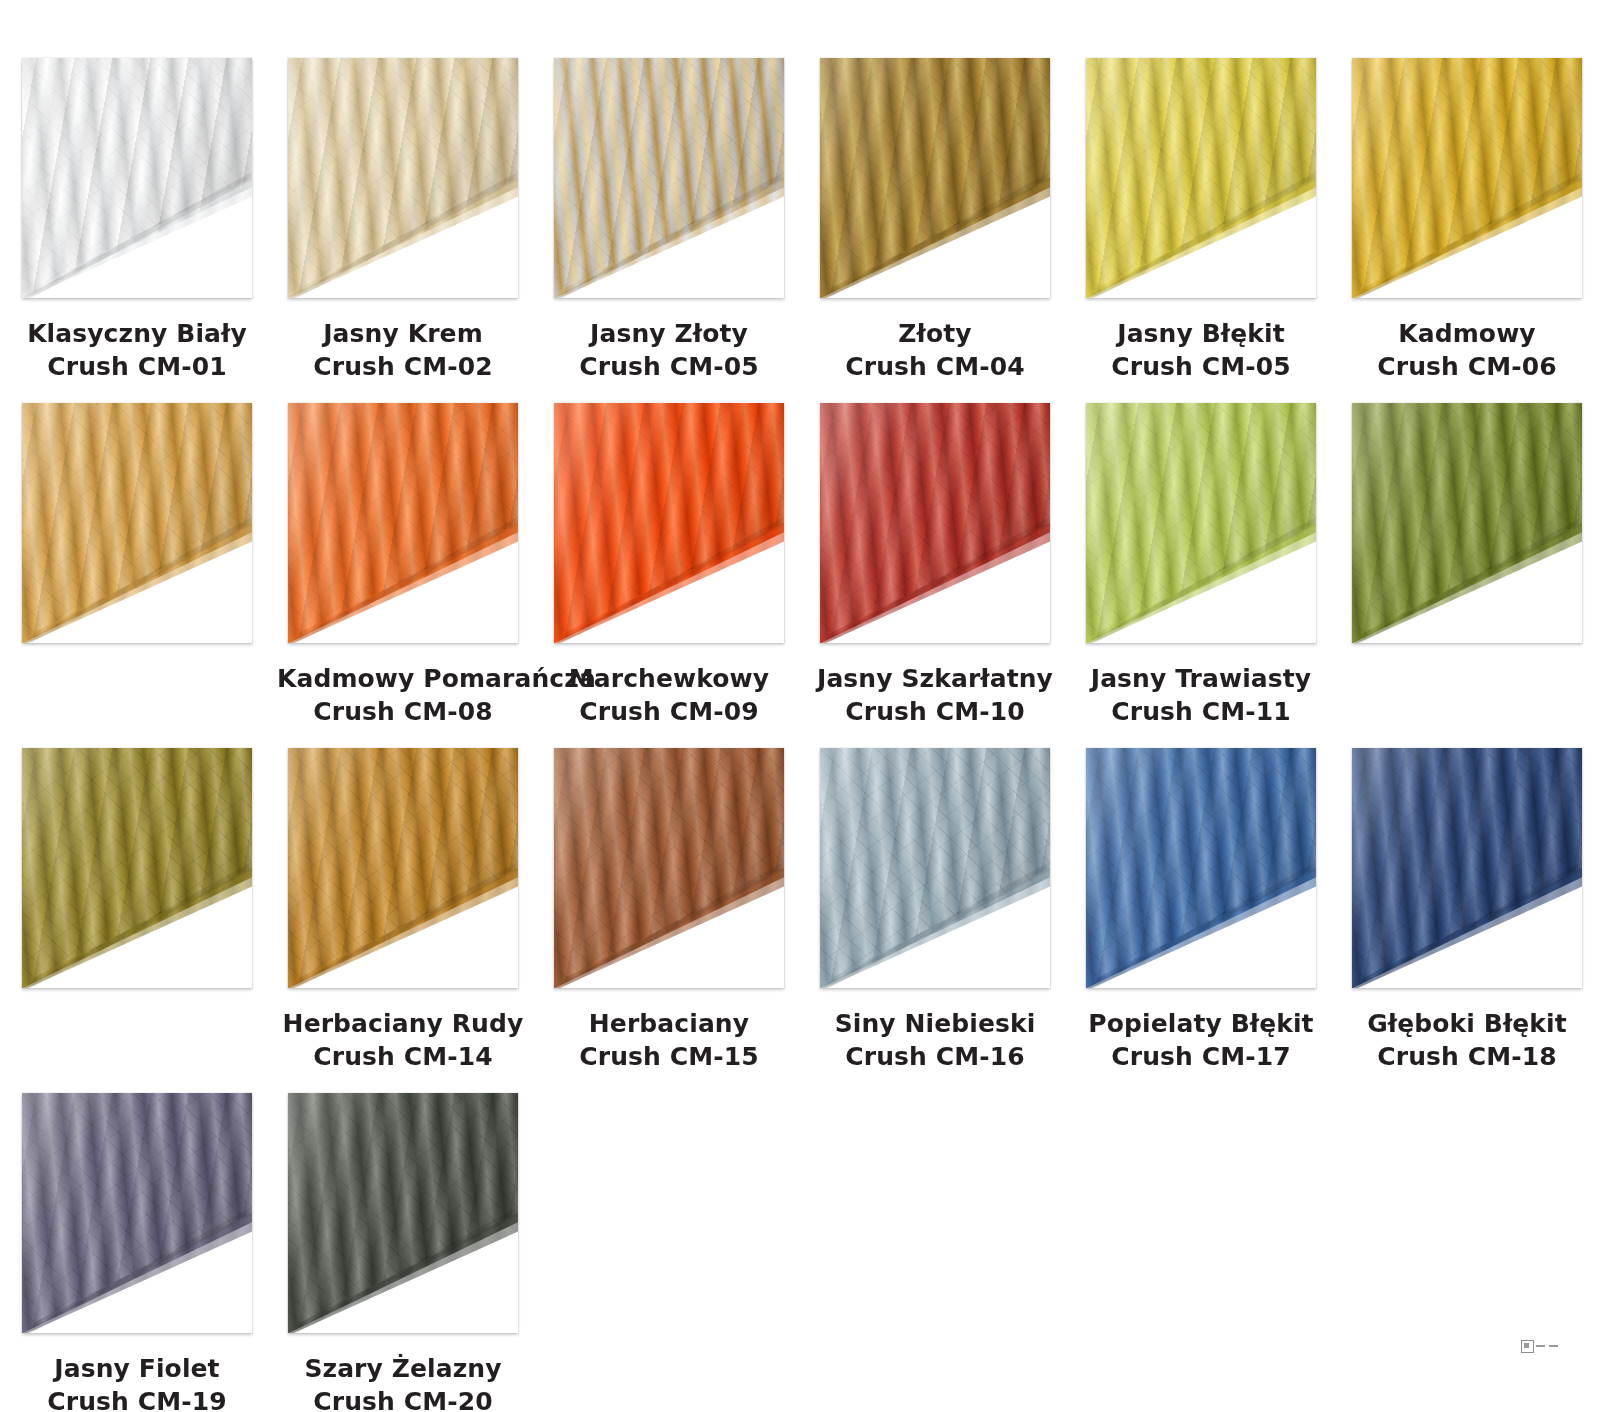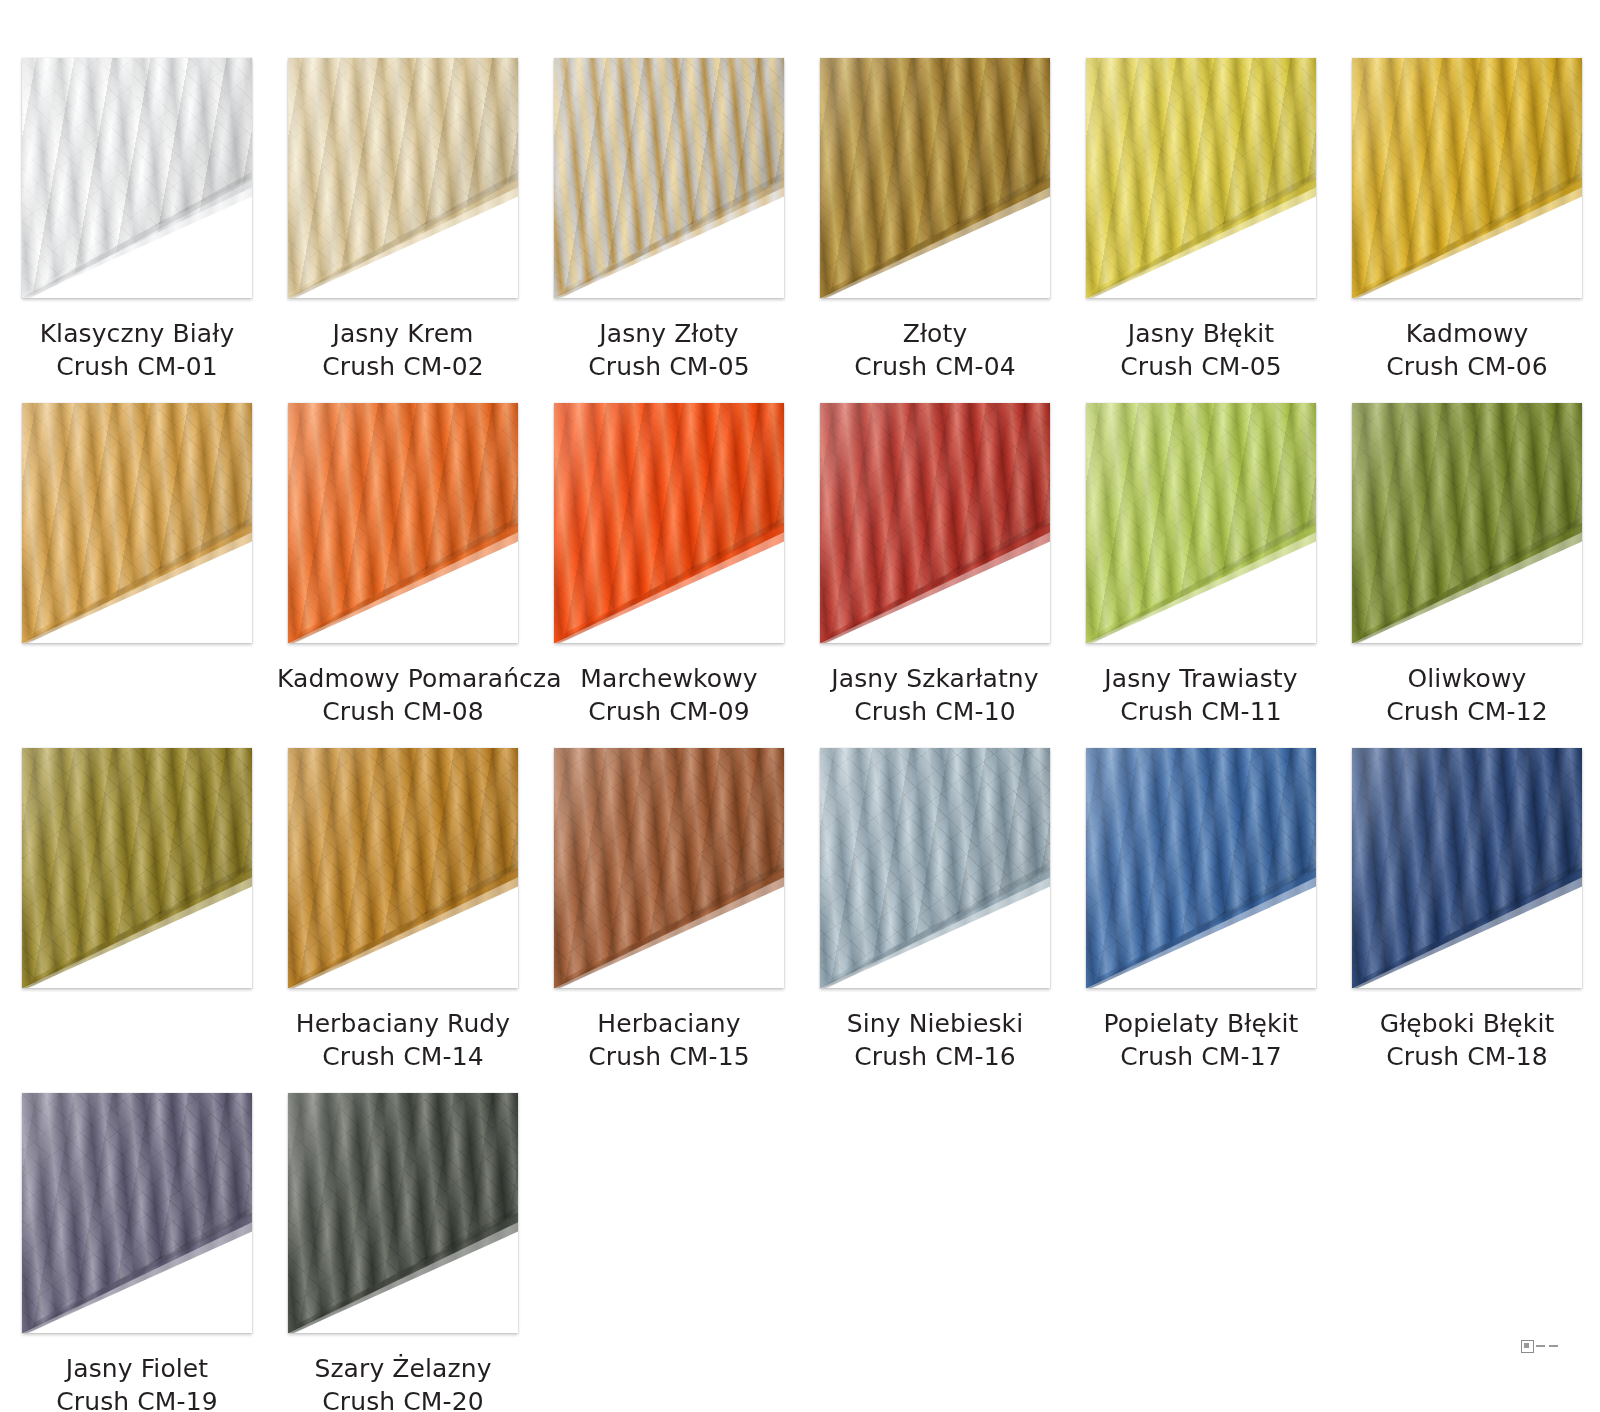--- a/index.html
+++ b/index.html
@@ -117,20 +117,21 @@
 
   
   .caption {
     margin-top: 20px;
     text-align: center;
     line-height: 1.30;
     font-size: 25px;
     letter-spacing: .1px;
     color: #231f20;
     width: 252px;
+    font-weight: bold;
   }
   .caption .nm { display: block; white-space: nowrap; }
   .caption .cd { display: block; white-space: nowrap; }
 
   
   #artifact {
     position: absolute;
     left: 1521px;
     top: 1340px;
     width: 46px;
@@ -369,24 +370,20 @@
             <div class="base" style="background: linear-gradient(160deg, rgb(159, 174, 91) 0%, rgb(125, 143, 51) 45%, rgb(92, 107, 29) 100%);"></div>
             <div class="ribs a" style="background: repeating-linear-gradient(90deg, rgb(92, 107, 29) 0px, rgb(125, 143, 51) 5px, rgb(159, 174, 91) 11px, rgb(125, 143, 51) 17px, rgb(92, 107, 29) 22px);"></div>
             <div class="ribs b" style="background: repeating-linear-gradient(97deg, rgba(0, 0, 0, 0.2) 0px, rgba(255, 255, 255, 0.18) 9px, rgba(0, 0, 0, 0.16) 19px, rgba(255, 255, 255, 0) 30px);"></div>
             <div class="crinkle" style="opacity: 0.2; background: repeating-linear-gradient(44deg, rgba(0, 0, 0, 0.3) 0px, rgba(0, 0, 0, 0.3) 1px, rgba(0, 0, 0, 0) 1px, rgba(0, 0, 0, 0) 13px), repeating-linear-gradient(-37deg, rgba(0, 0, 0, 0.22) 0px, rgba(0, 0, 0, 0.22) 1px, rgba(0, 0, 0, 0) 1px, rgba(0, 0, 0, 0) 21px), repeating-linear-gradient(8deg, rgba(255, 255, 255, 0.3) 0px, rgba(255, 255, 255, 0.3) 1px, rgba(0, 0, 0, 0) 1px, rgba(0, 0, 0, 0) 29px);"></div>
             <div class="sheen"></div>
           </div>
           <div class="teeth" style="background: repeating-linear-gradient(90deg, rgb(92, 107, 29) 0px, rgb(125, 143, 51) 9px, rgb(92, 107, 29) 22px);"></div>
           <div class="underedge"></div>
         </div>
       </div>
-      <div class="caption">
-        <span class="nm">Oliwkowy</span>
-        <span class="cd">Crush CM-12</span>
-      </div>
     </div>
     <div class="swatch-card r3">
       <div class="thumb-wrap">
         <div class="fabric">
           <div class="sheet">
             <div class="base" style="background: linear-gradient(160deg, rgb(189, 174, 97) 0%, rgb(157, 140, 47) 45%, rgb(120, 105, 27) 100%);"></div>
             <div class="ribs a" style="background: repeating-linear-gradient(90deg, rgb(120, 105, 27) 0px, rgb(157, 140, 47) 5px, rgb(189, 174, 97) 11px, rgb(157, 140, 47) 17px, rgb(120, 105, 27) 22px);"></div>
             <div class="ribs b" style="background: repeating-linear-gradient(97deg, rgba(0, 0, 0, 0.2) 0px, rgba(255, 255, 255, 0.18) 9px, rgba(0, 0, 0, 0.16) 19px, rgba(255, 255, 255, 0) 30px);"></div>
             <div class="crinkle" style="opacity: 0.26; background: repeating-linear-gradient(44deg, rgba(0, 0, 0, 0.3) 0px, rgba(0, 0, 0, 0.3) 1px, rgba(0, 0, 0, 0) 1px, rgba(0, 0, 0, 0) 13px), repeating-linear-gradient(-37deg, rgba(0, 0, 0, 0.22) 0px, rgba(0, 0, 0, 0.22) 1px, rgba(0, 0, 0, 0) 1px, rgba(0, 0, 0, 0) 21px), repeating-linear-gradient(8deg, rgba(255, 255, 255, 0.3) 0px, rgba(255, 255, 255, 0.3) 1px, rgba(0, 0, 0, 0) 1px, rgba(0, 0, 0, 0) 29px);"></div>
             <div class="sheen"></div>

